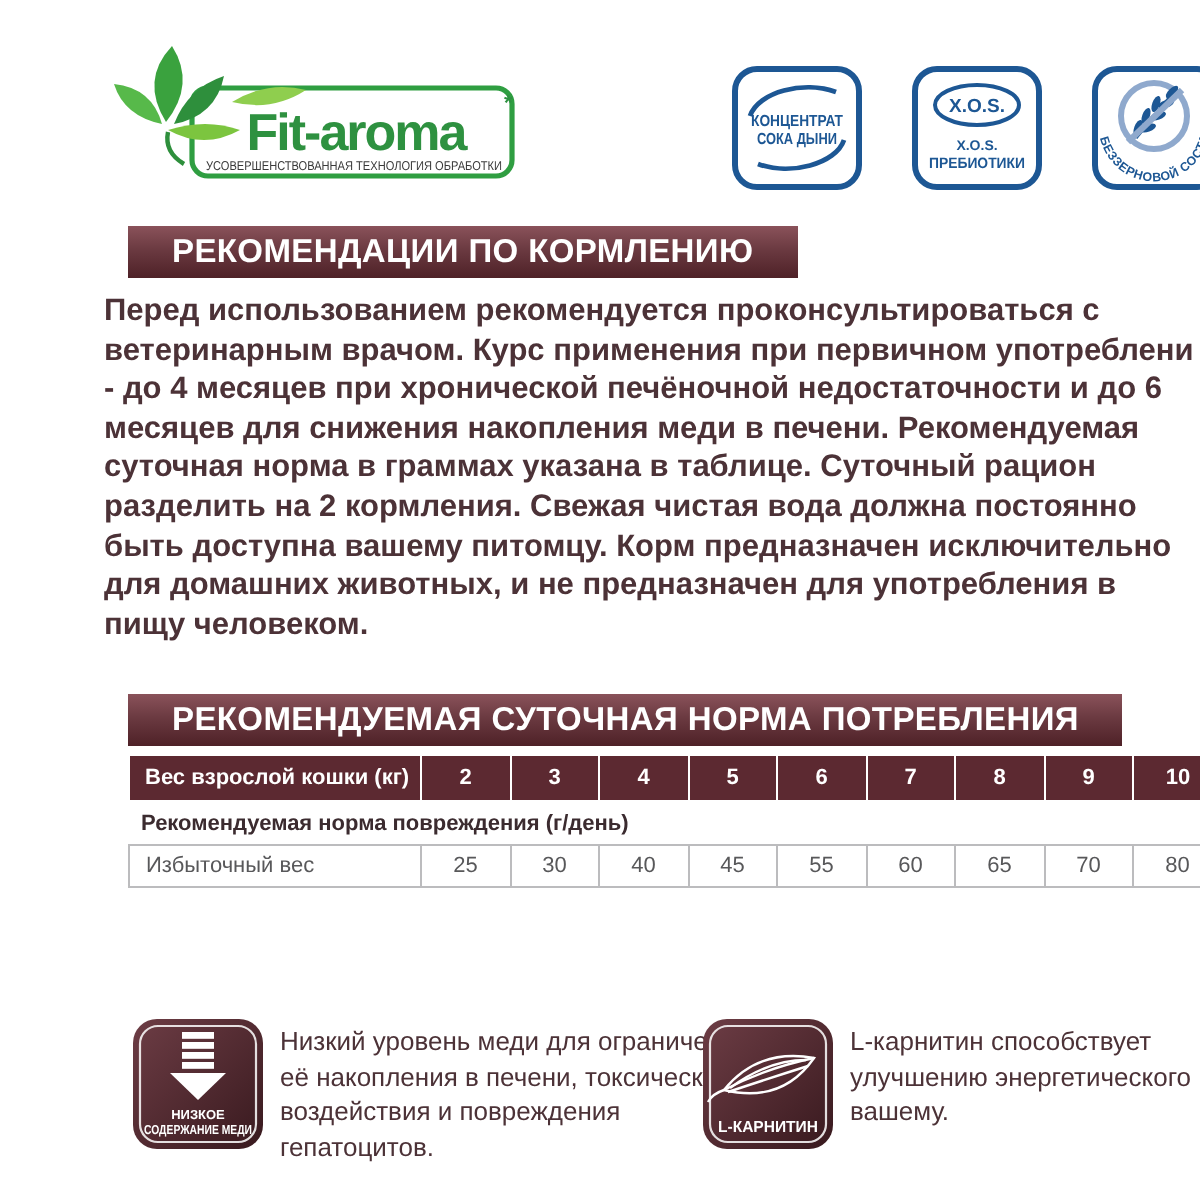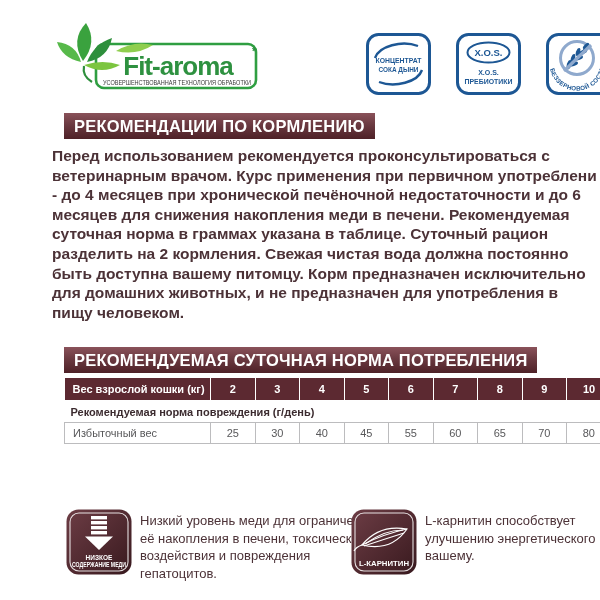--- a/index.html
+++ b/index.html
@@ -5,21 +5,21 @@
   html,body{margin:0;padding:0;background:#fff;}
   .page{position:relative;width:600px;height:600px;background:#fff;overflow:hidden;
         font-family:"Liberation Sans","DejaVu Sans",sans-serif;margin-left:36px;}
 
   
   .logo{position:absolute;left:20px;top:18px;}
   .badges{position:absolute;top:33px;right:25px;display:flex;gap:25px;}
 
   
   .bar{position:absolute;display:inline-block;background:linear-gradient(180deg,#8a525a 0%,#6b3a41 45%,#4e2127 100%);
-       color:#fff;font-weight:bold;font-size:16.5px;line-height:26px;padding:0 10px;letter-spacing:.2px;white-space:nowrap;}
+       color:#fff;font-weight:bold;font-size:16.5px;line-height:26px;padding:0 22px;letter-spacing:.2px;white-space:nowrap;}
   .bar1{left:28px;top:113px;}
   .bar2{left:28px;top:347px;}
 
   
   .paragraph{position:absolute;left:16px;top:146px;width:560px;font-weight:bold;}
   .pline{white-space:nowrap;font-size:15.5px;line-height:19.6px;color:#4c3237;}
 
   
   table.intake{position:absolute;left:28px;top:378px;width:547px;border-collapse:collapse;table-layout:fixed;font-size:11px;}
   table.intake thead th{background:#5c2931;color:#fff;font-weight:bold;height:22px;border-right:1px solid #fff;text-align:center;padding:0;}

